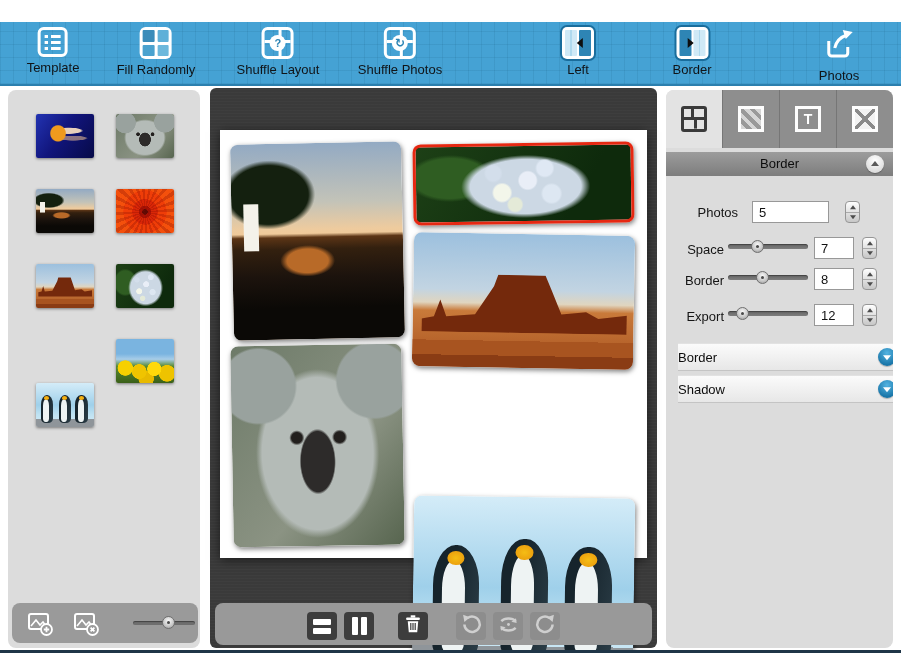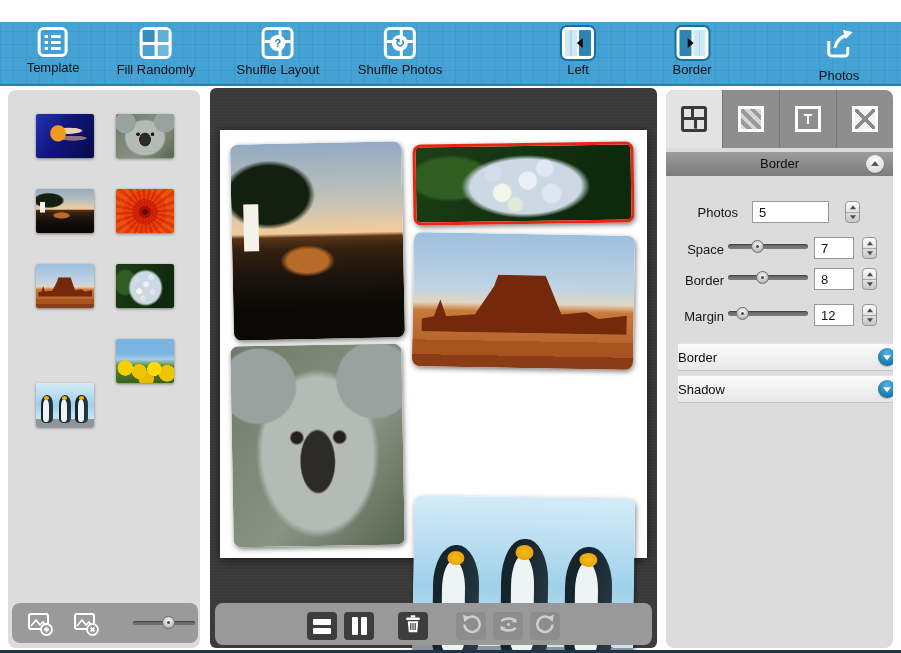--- a/index.html
+++ b/index.html
@@ -387,21 +387,21 @@
     <div class="slider" style="left:62px;top:181px;width:80px">
       <div class="track"></div>
       <div class="sthumb" style="left:28px;top:0"></div>
     </div>
     <input class="field" style="left: 148px; top: 178px; width: 40px;" value="8">
     <div class="stepper" style="left:196px;top:178px">
         <span class="up"></span>
         <span class="down"></span>
       </div>
 
-    <div class="ctl-label" style="left:0;top:219px;width:58px">Margin</div>
+    <div class="ctl-label" style="left:0;top:219px;width:58px">Export</div>
     <div class="slider" style="left:62px;top:217px;width:80px">
       <div class="track"></div>
       <div class="sthumb" style="left:8px;top:0"></div>
     </div>
     <input class="field" style="left: 148px; top: 214px; width: 40px;" value="12">
     <div class="stepper" style="left:196px;top:214px">
         <span class="up"></span>
         <span class="down"></span>
       </div>
 

